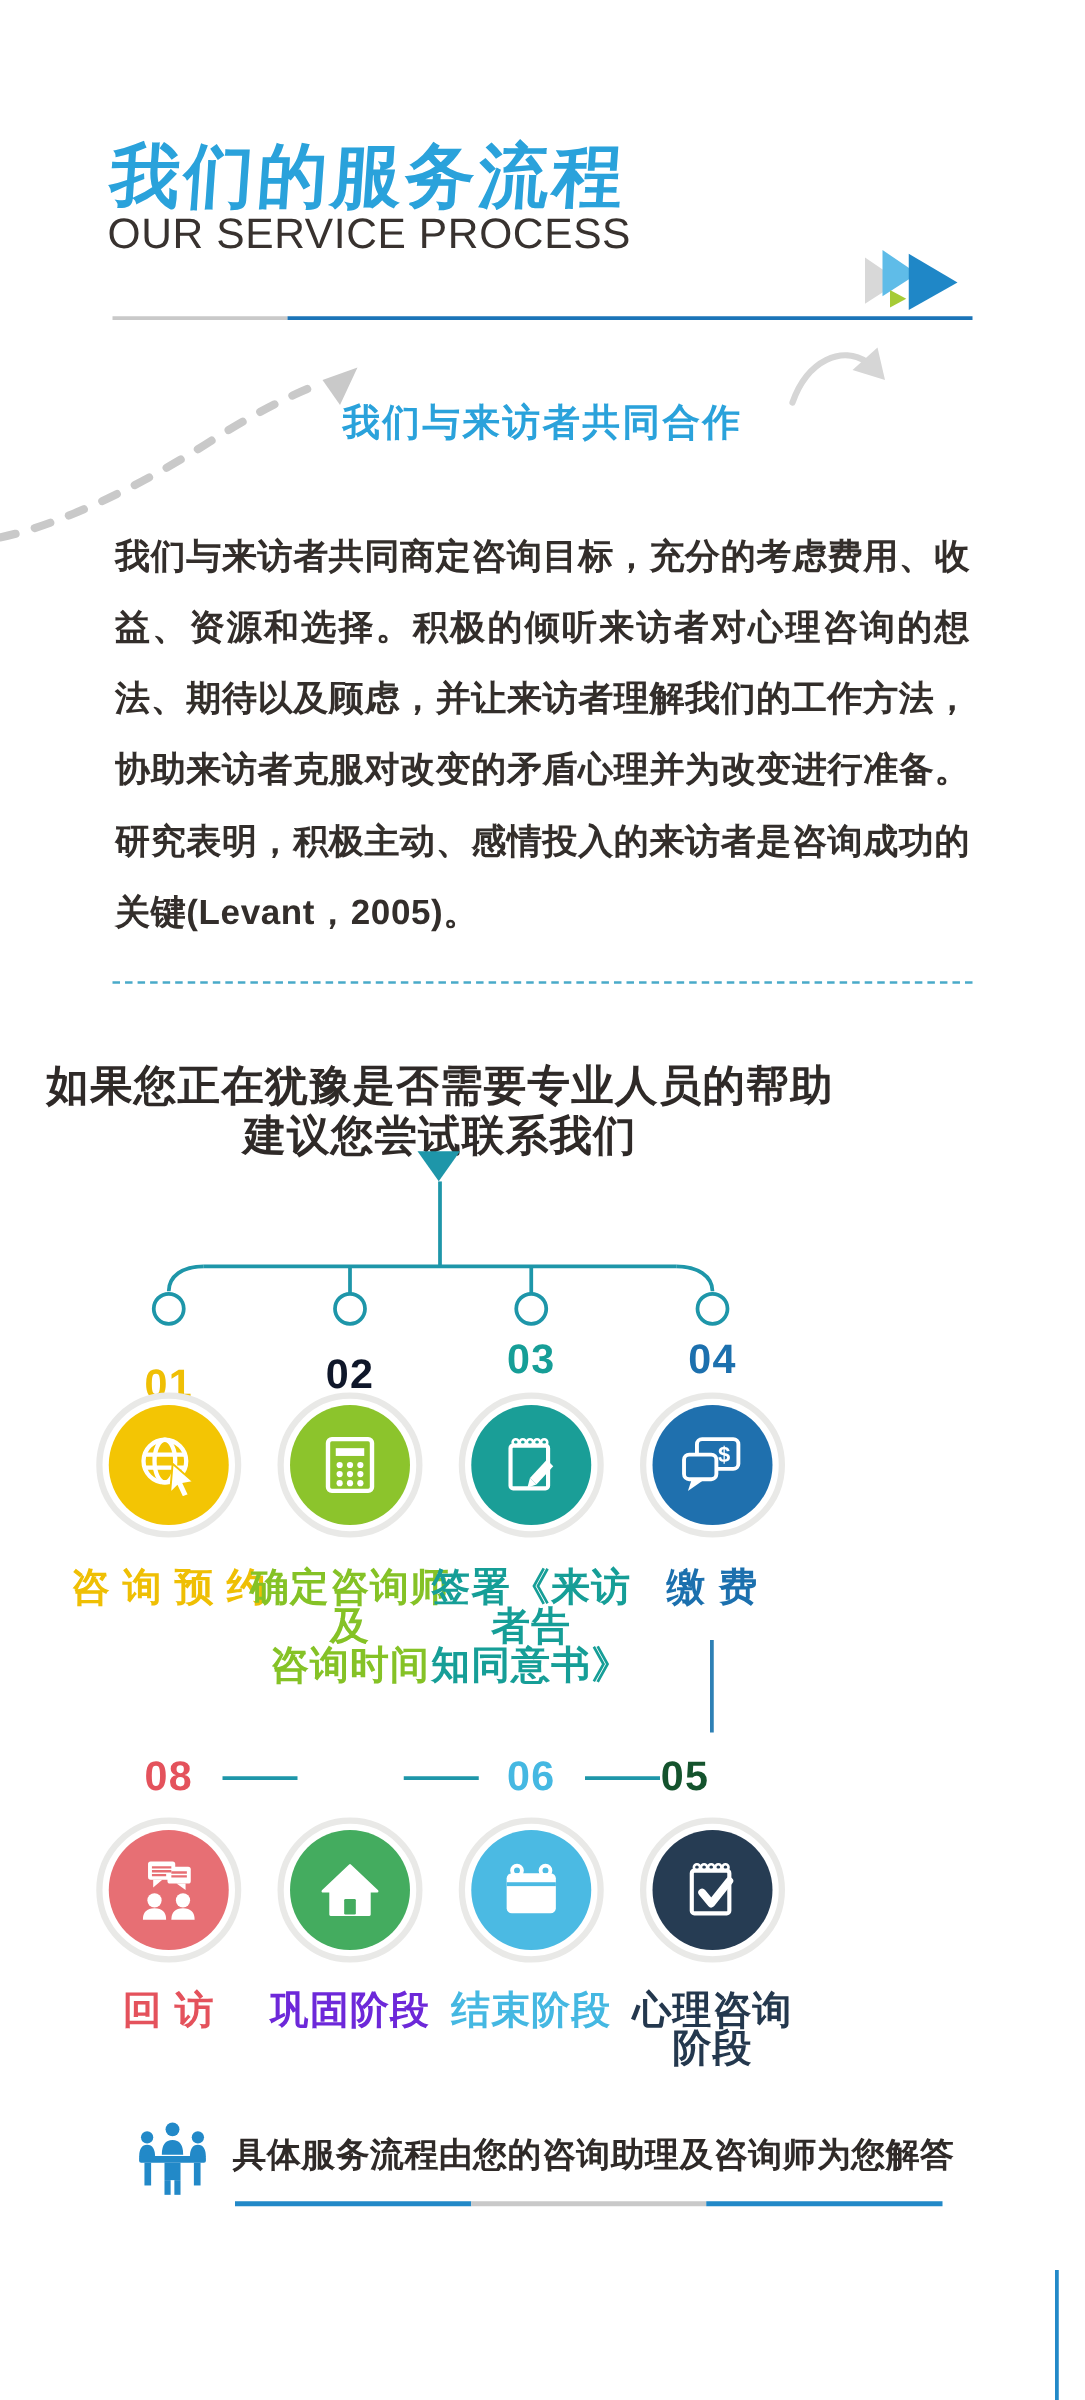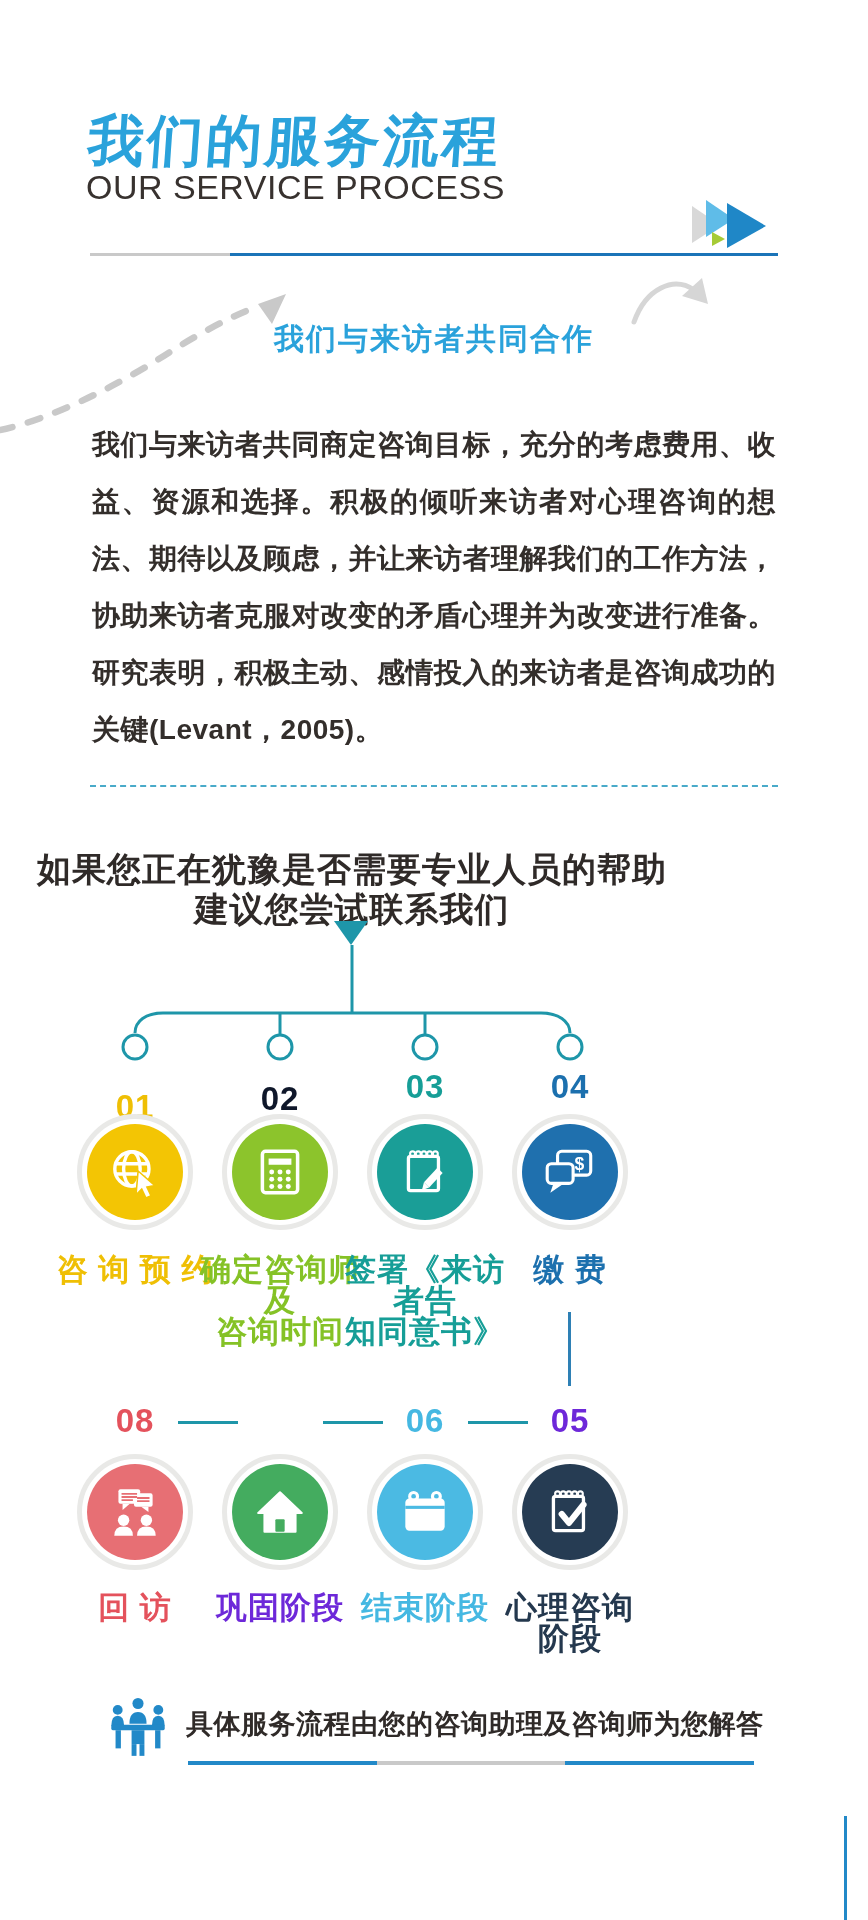--- a/index.html
+++ b/index.html
@@ -181,21 +181,21 @@
 咨询时间</div>
 <div class="abs step-label" style="left: 340px; top: 1254px; color: rgb(22, 158, 151);">签署《来访者告
 知同意书》</div>
 <div class="abs step-label" style="left: 485px; top: 1254px; color: rgb(28, 112, 174);">缴  费</div>
 
 <div class="abs conn-0405"></div>
 
 <div class="abs num" style="left: 65px; top: 1402px; color: rgb(228, 82, 92);">08</div>
 <div class="abs num" style="left: 210px; top: 1477px; color: rgb(59, 171, 89);">07</div>
 <div class="abs num" style="left: 355px; top: 1402px; color: rgb(69, 184, 226);">06</div>
-<div class="abs num" style="left: 500px; top: 1402px; color: #6d28d9;">05</div>
+<div class="abs num" style="left: 478px; top: 1402px; color: #14532d;">05</div>
 
 <div class="abs dash" style="left:178px;"></div>
 <div class="abs dash" style="left:323px;"></div>
 <div class="abs dash" style="left:468px;"></div>
 
 <div class="abs circle-outer" style="left:77px;top:1454px;">
   <div class="circle-inner" style="background-color: rgb(231, 111, 116);">
     <svg width="58" height="58" viewBox="0 0 56 56">
       <g fill="#fff">
         <rect x="12" y="6" width="21" height="14" rx="2"></rect>

